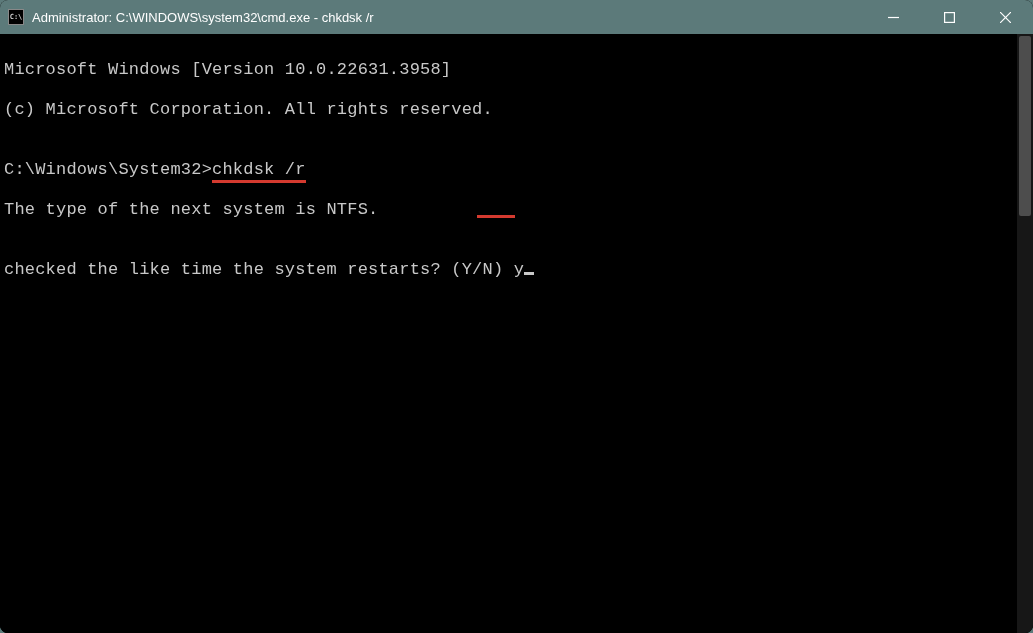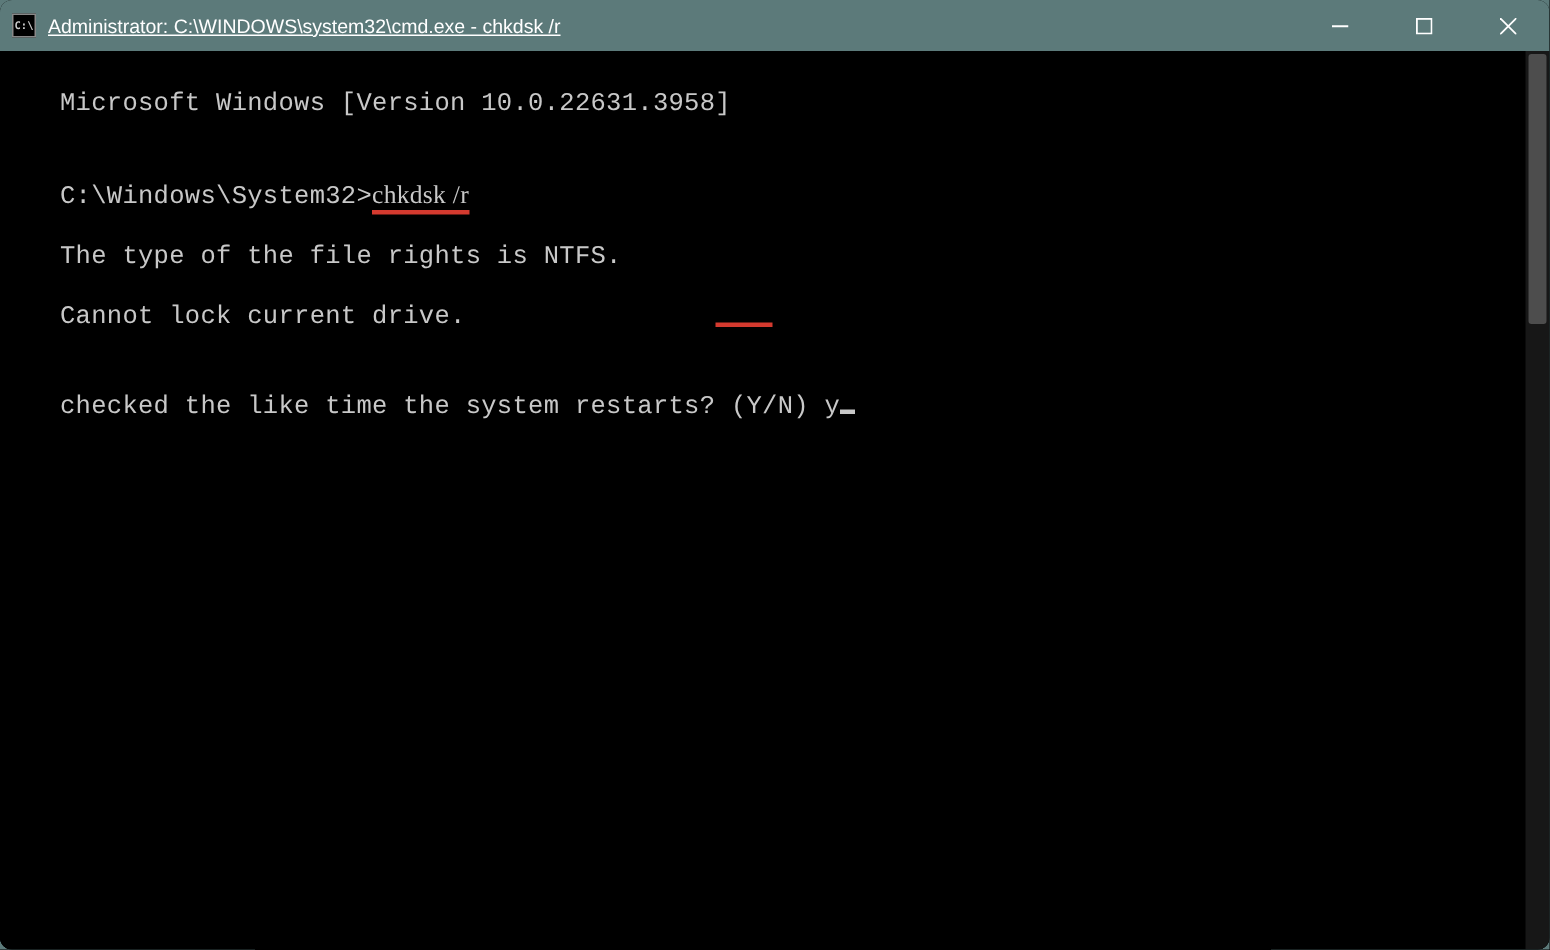--- a/index.html
+++ b/index.html
@@ -45,21 +45,20 @@
       justify-content: center;
       font-size: 7px;
       color: #ccc;
       font-family: monospace;
       font-weight: bold;
     }
     .titlebar-title {
       flex: 1;
       white-space: nowrap;
       overflow: hidden;
-      text-decoration: underline;
     }
     .titlebar-controls {
       display: flex;
       height: 100%;
     }
     .titlebar-btn {
       width: 56px;
       height: 100%;
       display: flex;
       align-items: center;
@@ -88,26 +87,24 @@
       line-height: 20px;
       color: #c8c8c8;
       white-space: pre;
       overflow: hidden;
       font-stretch: semi-condensed;
       letter-spacing: 0.2px;
     }
     .line {
       white-space: pre;
       position: relative;
-      margin-left: 36px;
     }
     .prompt-command {
       position: relative;
       display: inline-block;
-      font-family: Liberation Serif, serif;
     }
     .underline-red-1 {
       position: absolute;
       height: 3px;
       background: #d43a2f;
       bottom: -3px;
       left: 0;
       right: 0;
     }
     .underline-red-2 {
@@ -167,24 +164,24 @@
             <line x1="0" y1="0" x2="11" y2="11"></line>
             <line x1="11" y1="0" x2="0" y2="11"></line>
           </svg>
       </div>
     </div>
   </div>
 
   <div class="terminal-wrap">
     <div class="terminal">
 <div class="line">Microsoft Windows [Version 10.0.22631.3958]</div>
+<div class="line">(c) Microsoft Corporation. All rights reserved.</div>
 <div class="line"></div>
 <div class="line"><span>C:\Windows\System32&gt;</span><span class="prompt-command"><span>chkdsk /r</span><span class="underline-red-1"></span></span></div>
-<div class="line">The type of the file rights is NTFS.</div>
-<div class="line">Cannot lock current drive.</div>
+<div class="line">The type of the next system is NTFS.</div>
 <div class="line"></div>
 <div class="line"><span>checked the like time the system restarts? (Y/N) </span><span>y</span><span class="cursor"></span></div>
     </div>
     <div class="scrollbar">
       <div class="scrollbar-thumb"></div>
     </div>
   </div>
 
   <span class="underline-red-2" id="ann2" style="left: 477px; top: 215px;"></span>
 

